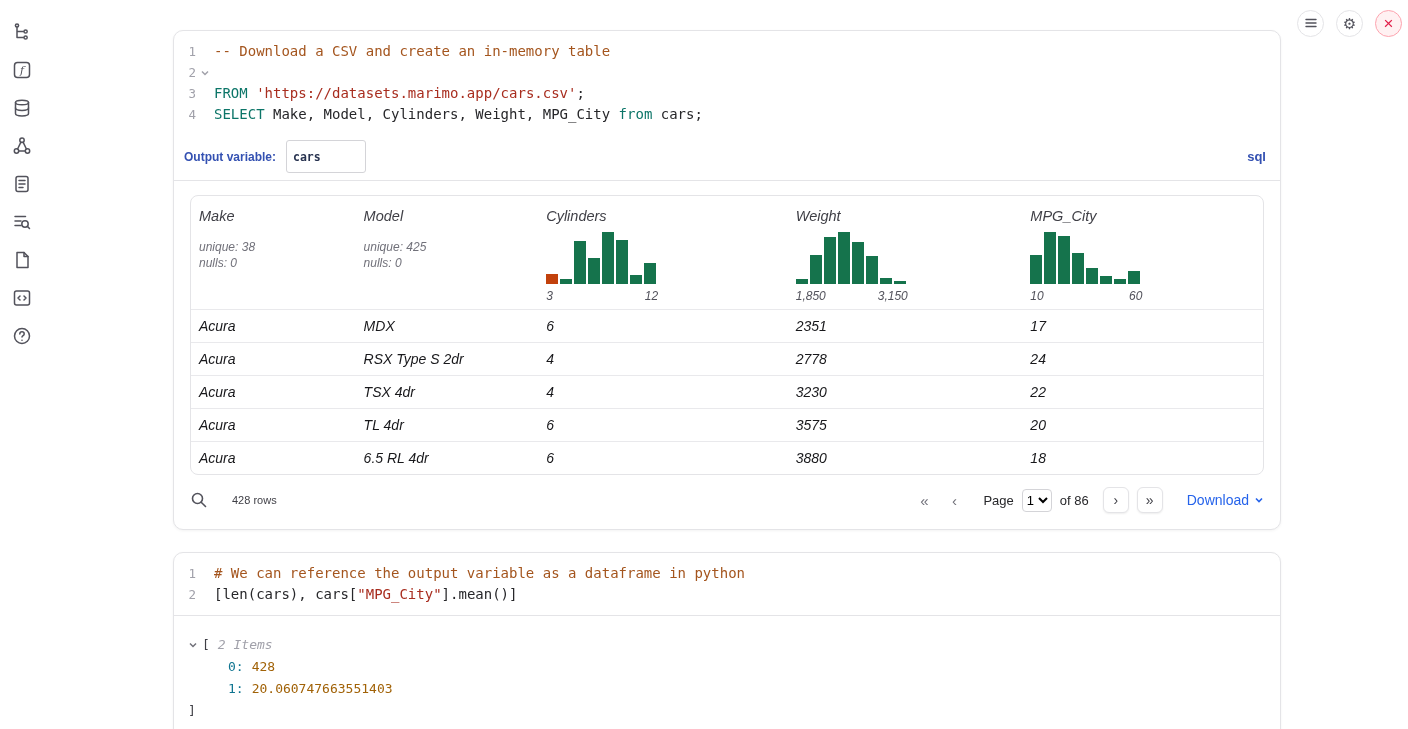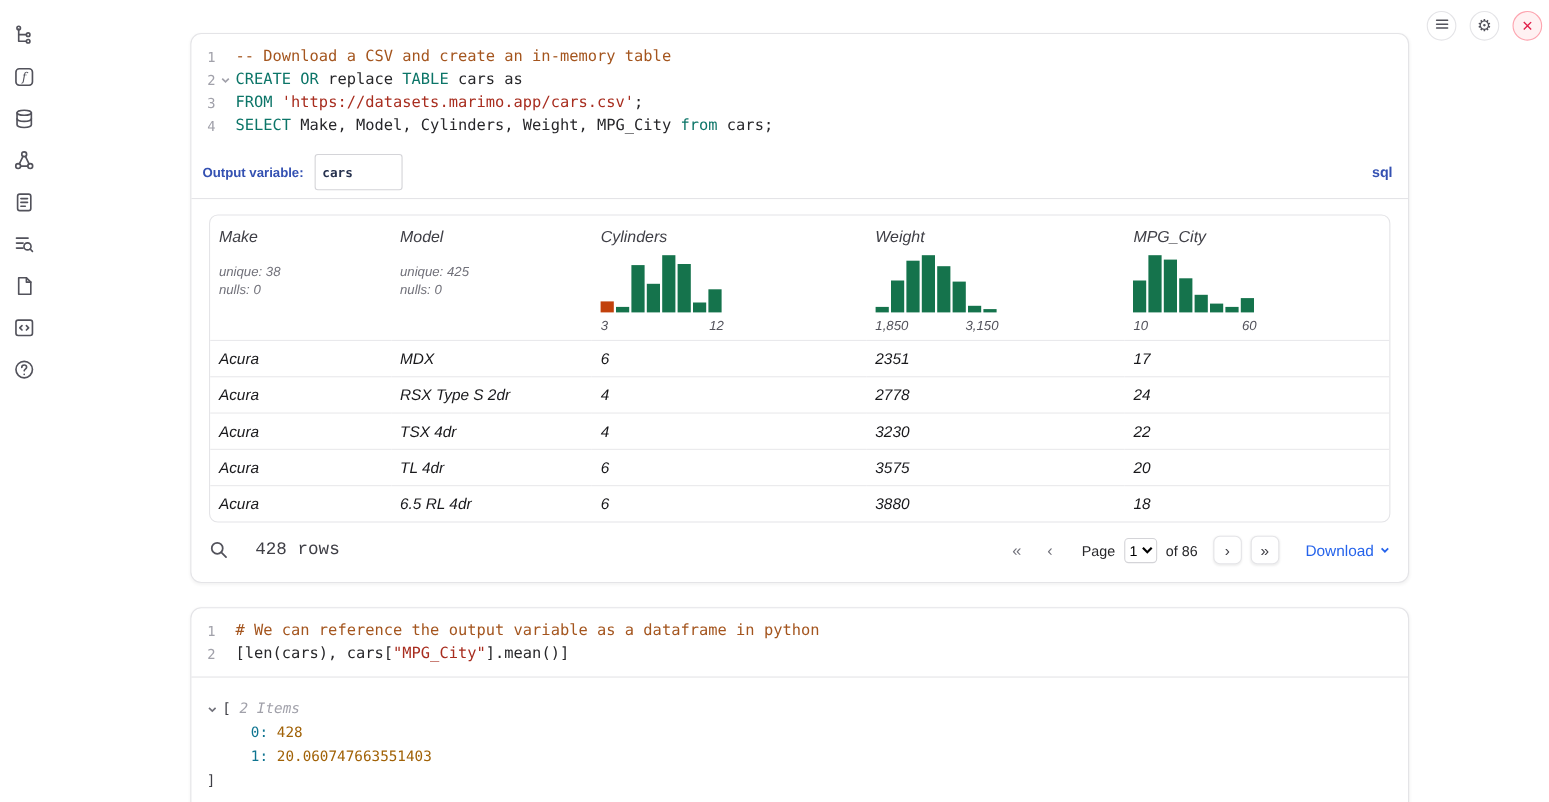--- a/index.html
+++ b/index.html
@@ -79,21 +79,21 @@
   .hist-bar { flex: none; width: 12px; background: var(--c-hist-green, #15734c); }
   .hist-bar.accent { background: var(--c-hist-orange, #c2410c); }
   .hist-labels { display: flex; justify-content: space-between; font-size: 12px; color: #52525b; margin-top: 5px; }
   tbody td { border-top: 1px solid #e9e9ec; padding: 8px 8px; font-size: 14px; color: #18181b; }
 
   
   .table-footer { display: flex; align-items: center; justify-content: space-between; padding: 12px 16px 16px; }
   .footer-left { display: flex; align-items: center; gap: 24px; }
   .search-btn { border: none; background: none; color: #52525b; cursor: pointer; width: 18px; height: 18px; padding: 0; }
   .search-btn svg { stroke: currentColor; fill: none; stroke-width: 1.6; stroke-linecap: round; }
-  .row-count { font-size: 16px; color: #3f3f46; font-family: Liberation Mono, monospace; }
+  .row-count { font-size: 11px; color: #3f3f46; }
   .footer-right { display: flex; align-items: center; gap: 8px; font-size: 13px; color: #27272a; }
   .pg-icon-btn { border: none; background: none; color: #71717a; font-size: 15px; width: 22px; height: 24px; cursor: pointer; padding: 0; }
   .pg-btn {
     width: 26px; height: 26px; border: 1px solid #e4e4e7; border-radius: 6px; background: #fff;
     box-shadow: 0 1px 2px rgba(0,0,0,0.07); color: #3f3f46; font-size: 14px; cursor: pointer; padding: 0;
   }
   .page-label { margin-left: 10px; }
   .page-select { height: 23px; border: 1px solid #d4d4d8; border-radius: 4px; font-size: 13px; background: #fff; }
   .page-total { margin-right: 6px; }
   .download-btn {
@@ -205,21 +205,20 @@
           <span class="fold"></span>
           <span class="code-text"><span class="tok-comment">-- Download a CSV and create an in-memory table</span></span>
         </div>
         <div class="cm-line">
           <span class="gutter">2</span>
           <span class="fold">
             <svg viewBox="0 0 10 10">
               <path d="M2 3.5 L5 6.5 L8 3.5"></path>
             </svg>
           </span>
-          <span class="code-text"><span class="tok-keyword">CREATE OR</span><span class="tok-plain"> replace </span><span class="tok-keyword">TABLE</span><span class="tok-plain"> cars as</span></span>
         </div>
         <div class="cm-line">
           <span class="gutter">3</span>
           <span class="fold"></span>
           <span class="code-text"><span class="tok-keyword">FROM</span><span class="tok-plain"> </span><span class="tok-string">'https://datasets.marimo.app/cars.csv'</span><span class="tok-plain">;</span></span>
         </div>
         <div class="cm-line">
           <span class="gutter">4</span>
           <span class="fold"></span>
           <span class="code-text"><span class="tok-keyword">SELECT</span><span class="tok-plain"> Make, Model, Cylinders, Weight, MPG_City </span><span class="tok-keyword">from</span><span class="tok-plain"> cars;</span></span>

